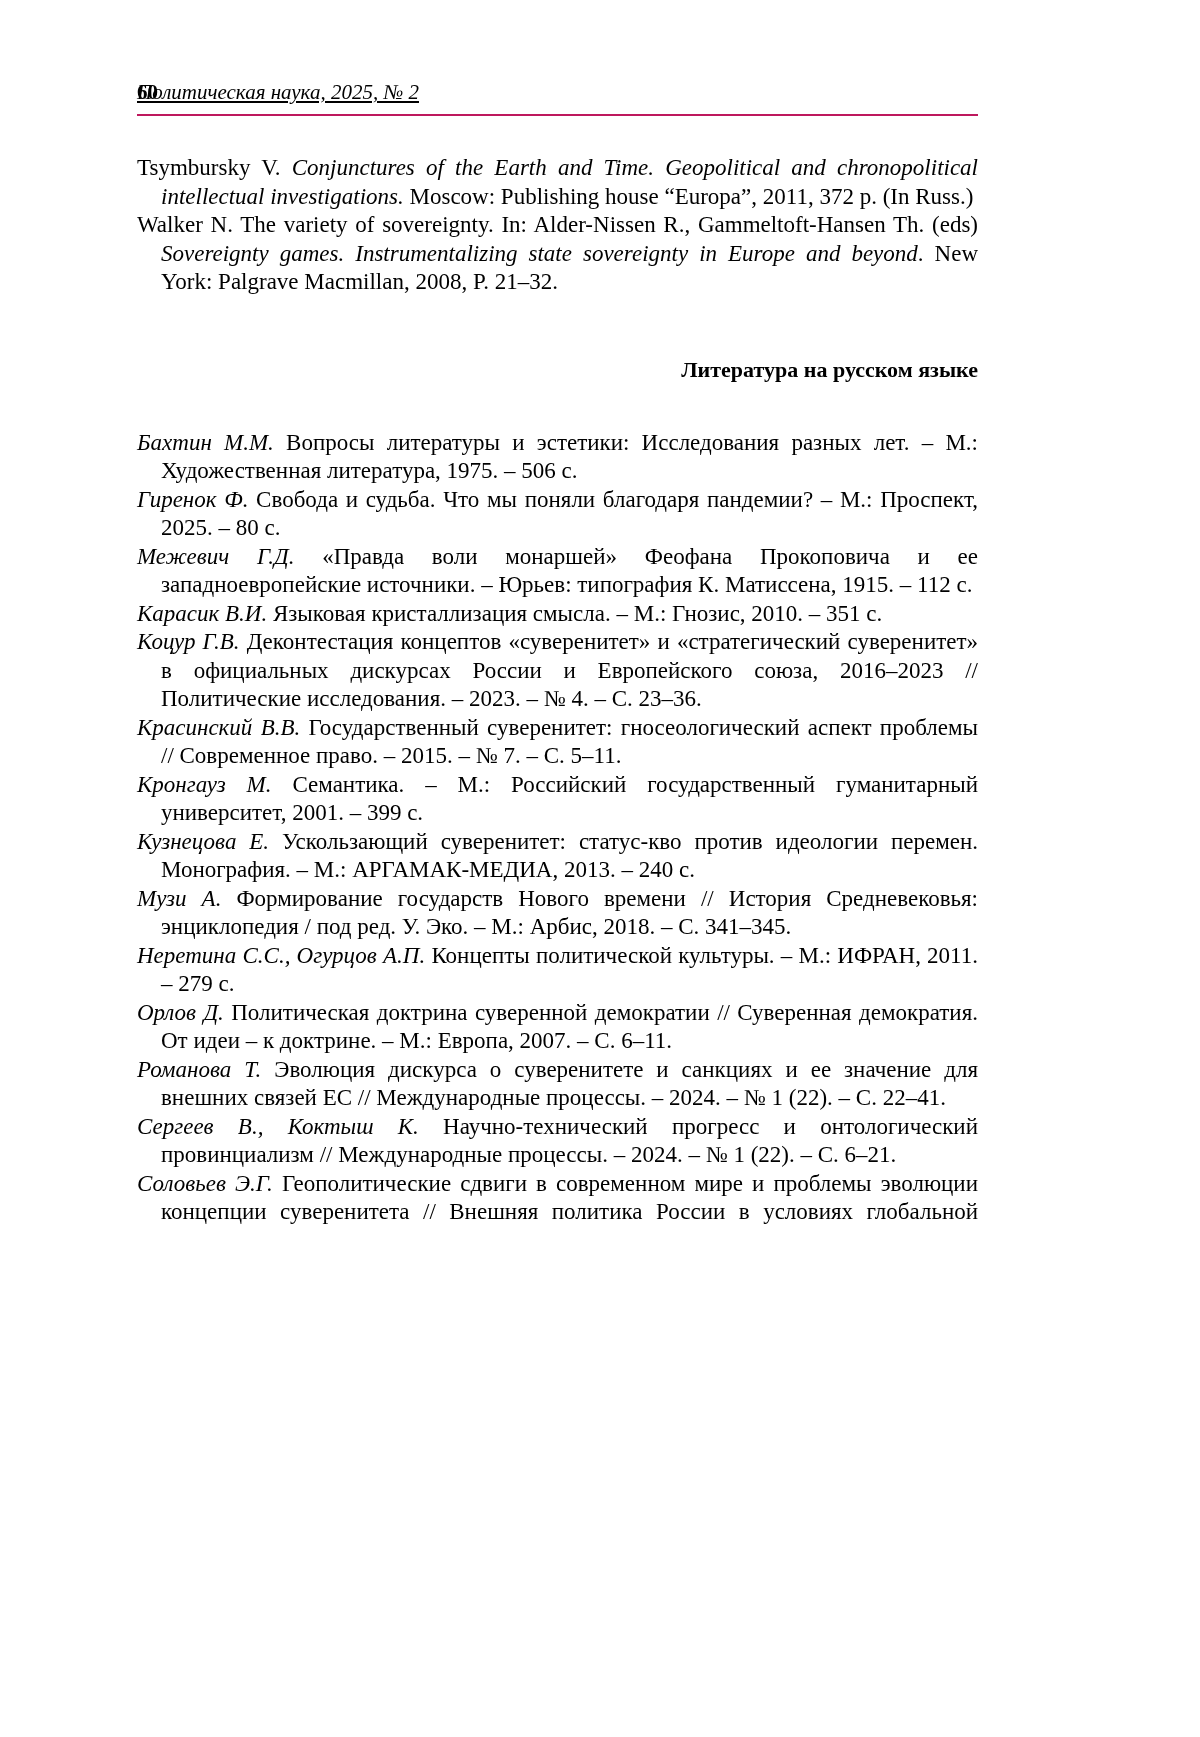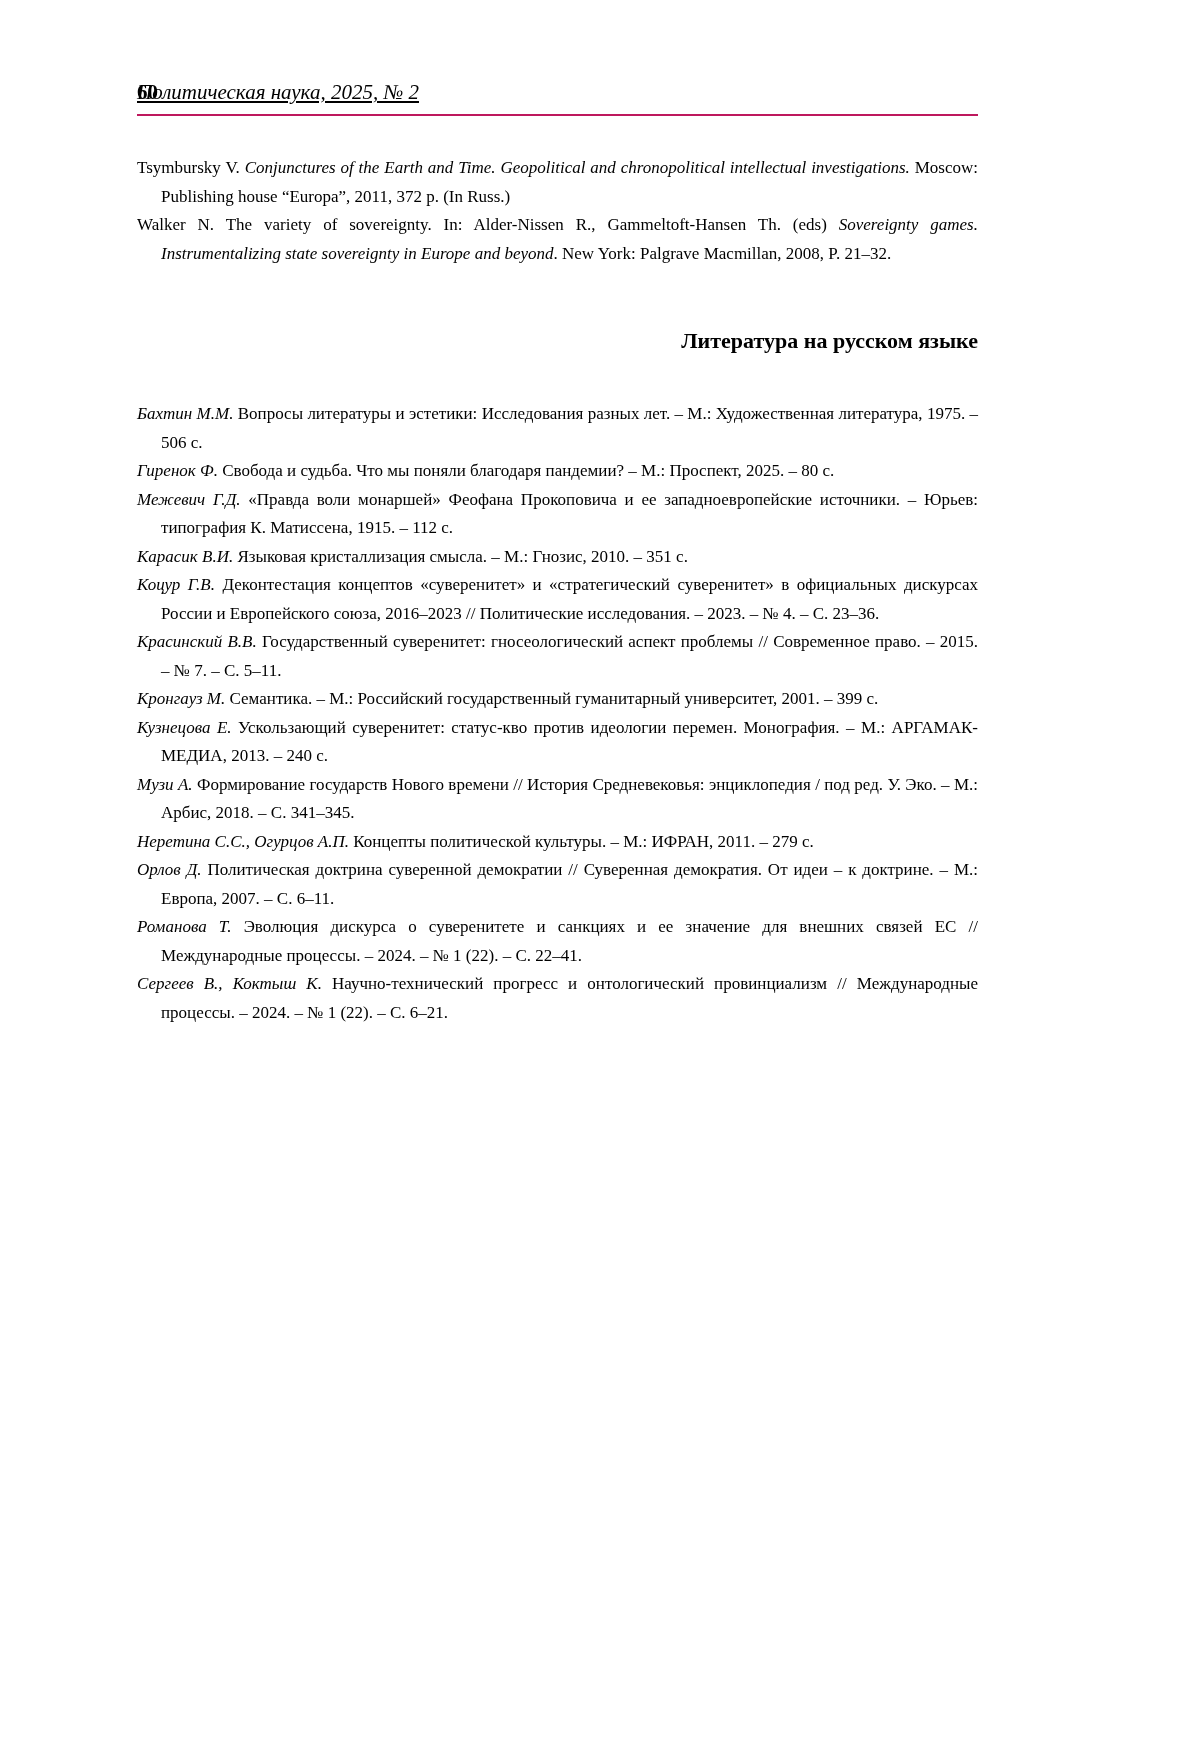--- a/index.html
+++ b/index.html
@@ -31,21 +31,21 @@
   }
   .header-title {
     display: block;
     font-style: italic;
     font-size: 21px;
     line-height: 25px;
   }
   .content { padding-top: 38px; }
   .ref-list { }
   .ref-entry {
-    font-size: 17px;
+    font-size: 23px;
     line-height: 28.5px;
     text-align: justify;
     padding-left: 24px;
     text-indent: -24px;
   }
   .ref-entry .it { font-style: italic; }
   .justify-last { text-align-last: justify; }
   .section-heading {
     font-size: 22px;
     font-weight: bold;
@@ -79,17 +79,18 @@
         <p class="ref-entry"><span class="it">Карасик В.И.</span><span> Языковая кристаллизация смысла. – М.: Гнозис, 2010. – 351 с.</span></p>
         <p class="ref-entry"><span class="it">Коцур Г.В.</span><span> Деконтестация концептов «суверенитет» и «стратегический суверенитет» в официальных дискурсах России и Европейского союза, 2016–2023 // Политические исследования. – 2023. – № 4. – С. 23–36.</span></p>
         <p class="ref-entry"><span class="it">Красинский В.В.</span><span> Государственный суверенитет: гносеологический аспект проблемы // Современное право. – 2015. – № 7. – С. 5–11.</span></p>
         <p class="ref-entry"><span class="it">Кронгауз М.</span><span> Семантика. – М.: Российский государственный гуманитарный университет, 2001. – 399 с.</span></p>
         <p class="ref-entry"><span class="it">Кузнецова Е.</span><span> Ускользающий суверенитет: статус-кво против идеологии перемен. Монография. – М.: АРГАМАК-МЕДИА, 2013. – 240 с.</span></p>
         <p class="ref-entry"><span class="it">Музи А.</span><span> Формирование государств Нового времени // История Средневековья: энциклопедия / под ред. У. Эко. – М.: Арбис, 2018. – С. 341–345.</span></p>
         <p class="ref-entry"><span class="it">Неретина С.С., Огурцов А.П.</span><span> Концепты политической культуры. – М.: ИФРАН, 2011. – 279 с.</span></p>
         <p class="ref-entry"><span class="it">Орлов Д.</span><span> Политическая доктрина суверенной демократии // Суверенная демократия. От идеи – к доктрине. – М.: Европа, 2007. – С. 6–11.</span></p>
         <p class="ref-entry"><span class="it">Романова Т.</span><span> Эволюция дискурса о суверенитете и санкциях и ее значение для внешних связей ЕС // Международные процессы. – 2024. – № 1 (22). – С. 22–41.</span></p>
         <p class="ref-entry"><span class="it">Сергеев В., Коктыш К.</span><span> Научно-технический прогресс и онтологический провинциализм // Международные процессы. – 2024. – № 1 (22). – С. 6–21.</span></p>
+        <p class="ref-entry justify-last"><span class="it">Соловьев Э.Г.</span><span> Геополитические сдвиги в современном мире и проблемы эволюции концепции суверенитета // Внешняя политика России в условиях глобальной</span></p>
       </div>
 
   </main>
 
 </div>
 
 </body></html>

